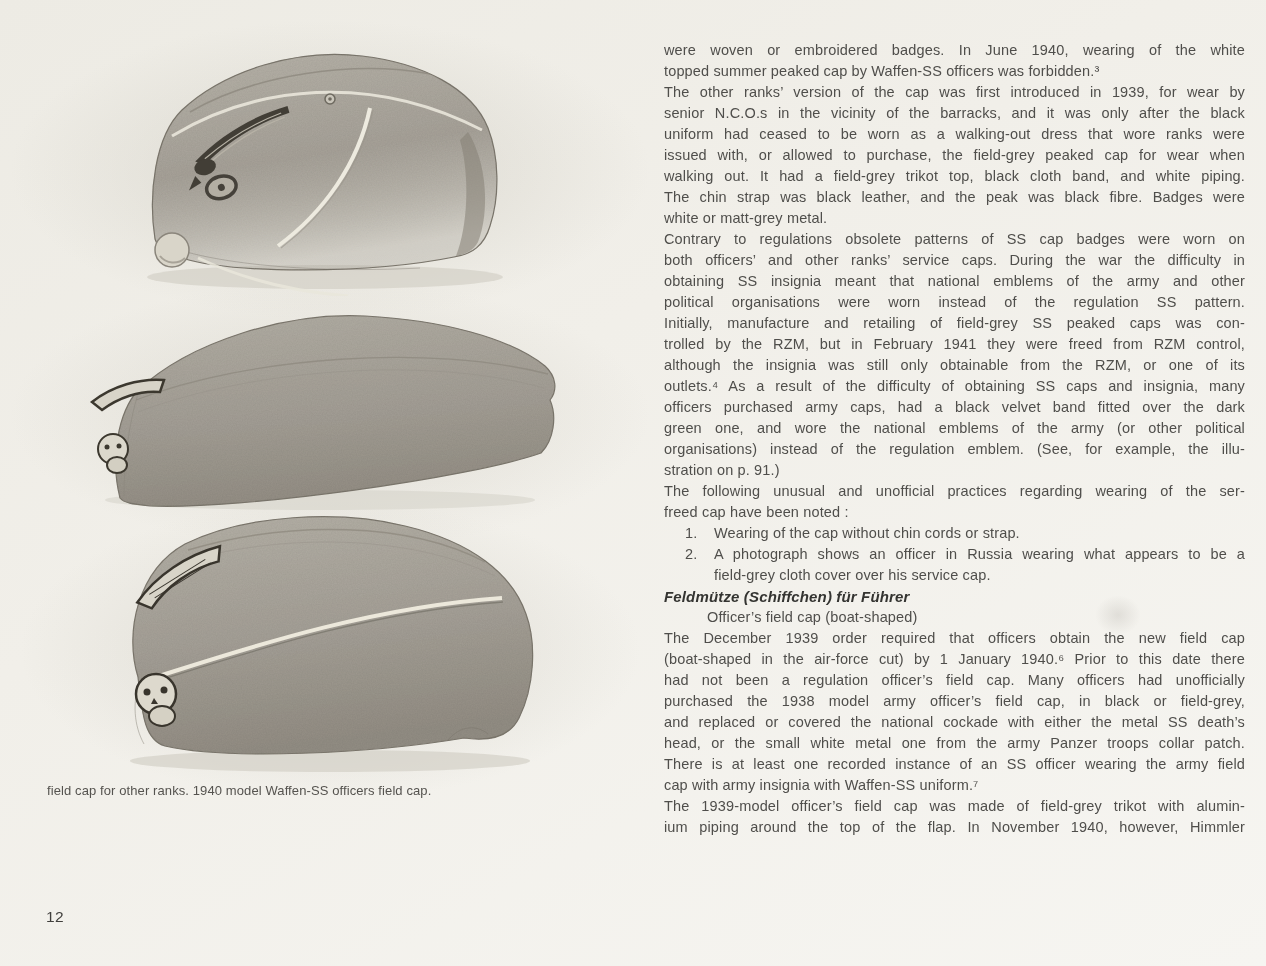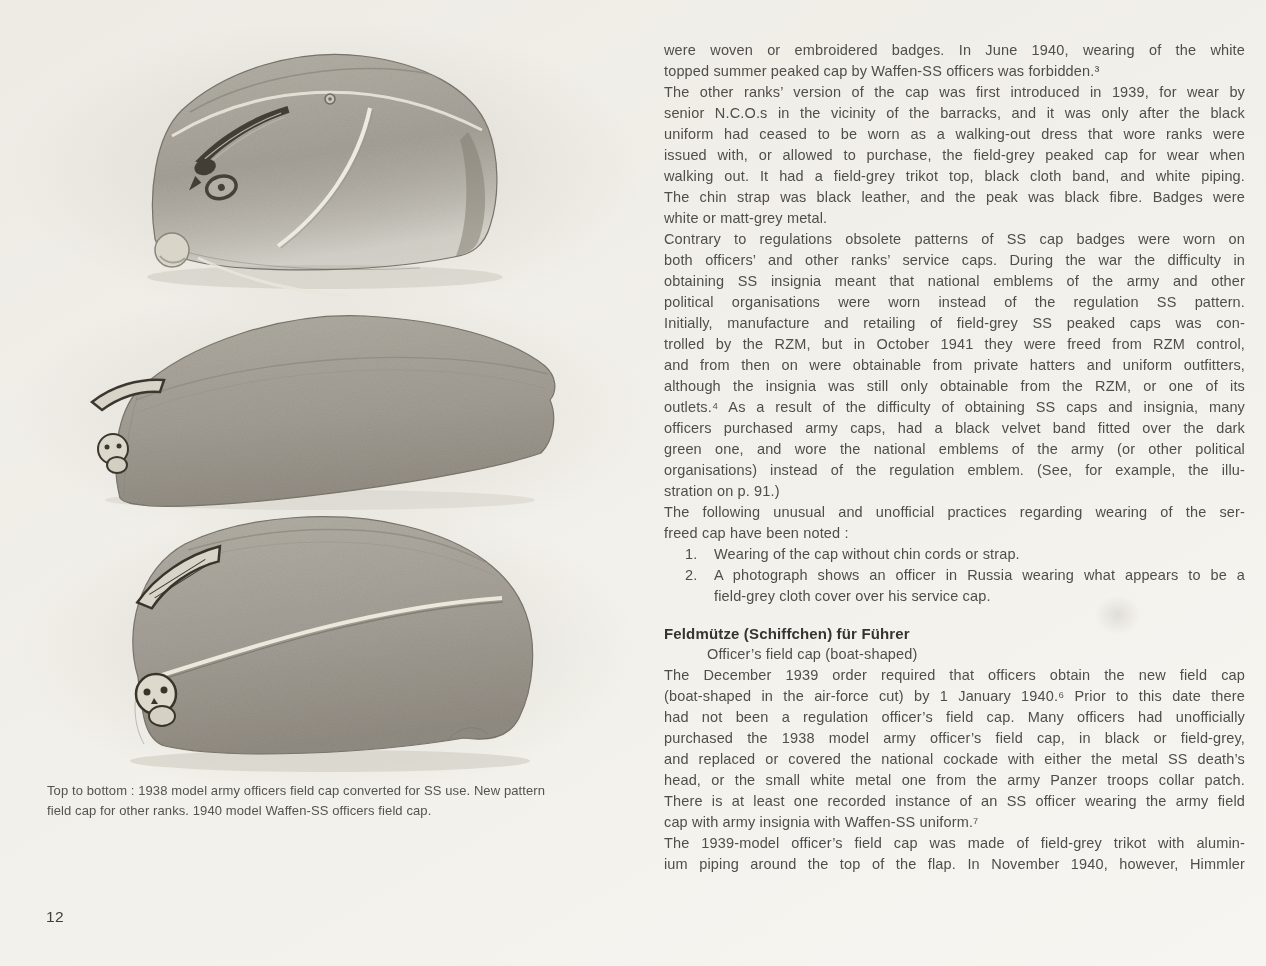--- a/index.html
+++ b/index.html
@@ -18,21 +18,21 @@
   .photo{position:absolute;display:block;}
   .ph1{left:40px;top:44px;}
   .ph2{left:40px;top:298px;}
   .ph3{left:40px;top:512px;}
   .col{
     position:absolute;left:664px;top:40px;width:581px;
     color:#4f4e4b;font-size:14.5px;line-height:21px;letter-spacing:.15px;
   }
   .ln{height:21px;white-space:nowrap;text-align:justify;text-align-last:justify;}
   .ln.short{text-align-last:auto;}
-  .heading{font-weight:bold;color:#343431;margin-top:16px;height:21px;white-space:nowrap;font-size:15px;}
+  .heading{font-weight:bold;color:#343431;height:21px;white-space:nowrap;font-size:15px;font-style:italic;}
   .subheading{height:21px;white-space:nowrap;margin-left:43px;}
   .li{display:flex;padding-left:21px;}
   .li .num{width:29px;flex:none;}
   .li .libody{flex:1;min-width:0;}
   .caption{position:absolute;left:47px;top:781px;width:578px;
     font-size:13px;line-height:19.5px;color:#55534f;letter-spacing:.1px;}
   .caption div{white-space:nowrap;}
   .pagenum{position:absolute;left:46px;top:908px;font-size:15.5px;color:#403f3c;letter-spacing:.3px;}
 </style>
 </head>
@@ -158,21 +158,20 @@
     <g transform="translate(92,160)">
       <circle cx="24" cy="22" r="20" fill="#ddd9cd" stroke="#39352d" stroke-width="2.5"></circle>
       <ellipse cx="30" cy="44" rx="13" ry="10" fill="#d5d1c4" stroke="#39352d" stroke-width="2"></ellipse>
       <circle cx="15" cy="20" r="3.5" fill="#39352d"></circle>
       <circle cx="32" cy="18" r="3.5" fill="#39352d"></circle>
       <path d="M22,26 L26,32 L19,32 Z" fill="#39352d"></path>
     </g>
   </svg>
 
   <div class="caption">
-    <div>Top to bottom : 1938 model army officers field cap converted for SS use. New pattern</div>
     <div>field cap for other ranks. 1940 model Waffen-SS officers field cap.</div>
   </div>
 
   <div class="pagenum">12</div>
 
   <div class="col">
 
     <div>
       <div class="ln">were woven or embroidered badges. In June 1940, wearing of the white</div>
       <div class="ln short">topped summer peaked cap by Waffen-SS officers was forbidden.³</div>
@@ -187,22 +186,21 @@
       <div class="ln">The chin strap was black leather, and the peak was black fibre. Badges were</div>
       <div class="ln short">white or matt-grey metal.</div>
     </div>
 
     <div>
       <div class="ln">Contrary to regulations obsolete patterns of SS cap badges were worn on</div>
       <div class="ln">both officers’ and other ranks’ service caps. During the war the difficulty in</div>
       <div class="ln">obtaining SS insignia meant that national emblems of the army and other</div>
       <div class="ln">political organisations were worn instead of the regulation SS pattern.</div>
       <div class="ln">Initially, manufacture and retailing of field-grey SS peaked caps was con-</div>
-      <div class="ln">trolled by the RZM, but in October 1941 they were freed from RZM control,</div>
-      <div class="ln">and from then on were obtainable from private hatters and uniform outfitters,</div>
+      <div class="ln">trolled by the RZM, but in February 1941 they were freed from RZM control,</div>
       <div class="ln">although the insignia was still only obtainable from the RZM, or one of its</div>
       <div class="ln">outlets.⁴ As a result of the difficulty of obtaining SS caps and insignia, many</div>
       <div class="ln">officers purchased army caps, had a black velvet band fitted over the dark</div>
       <div class="ln">green one, and wore the national emblems of the army (or other political</div>
       <div class="ln">organisations) instead of the regulation emblem. (See, for example, the illu-</div>
       <div class="ln short">stration on p. 91.)</div>
     </div>
 
     <div>
       <div class="ln">The following unusual and unofficial practices regarding wearing of the ser-</div>

